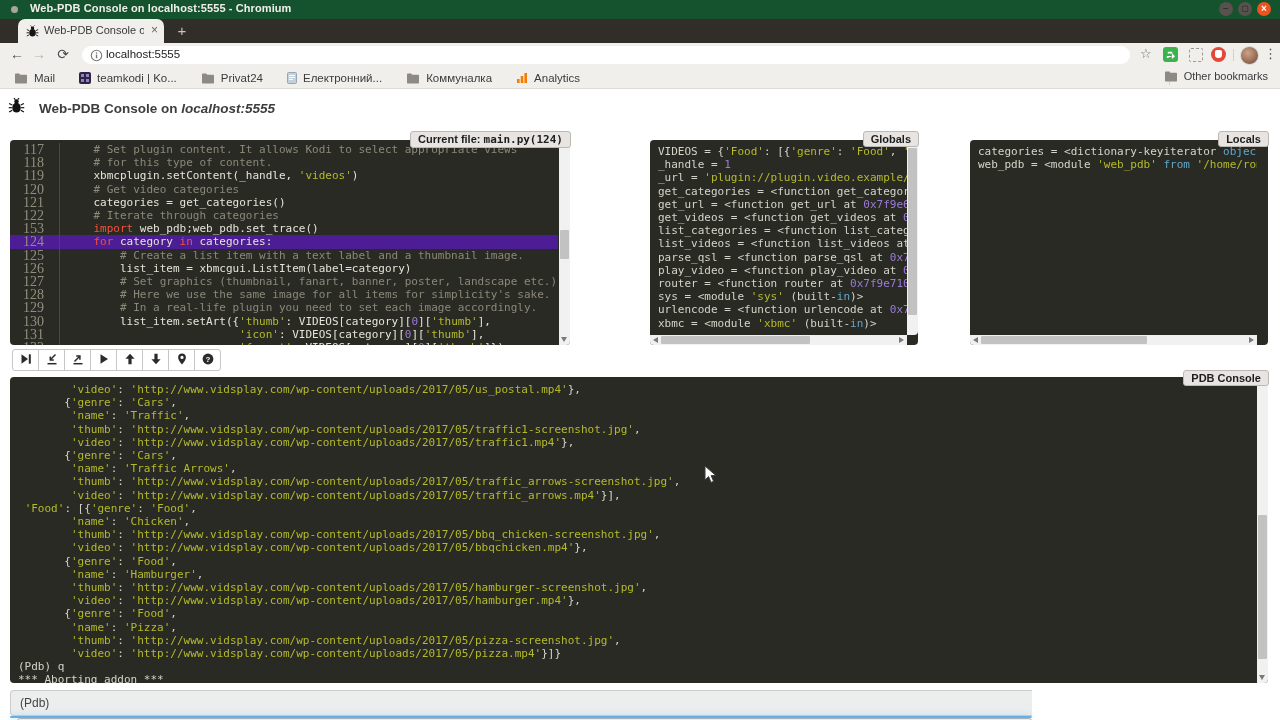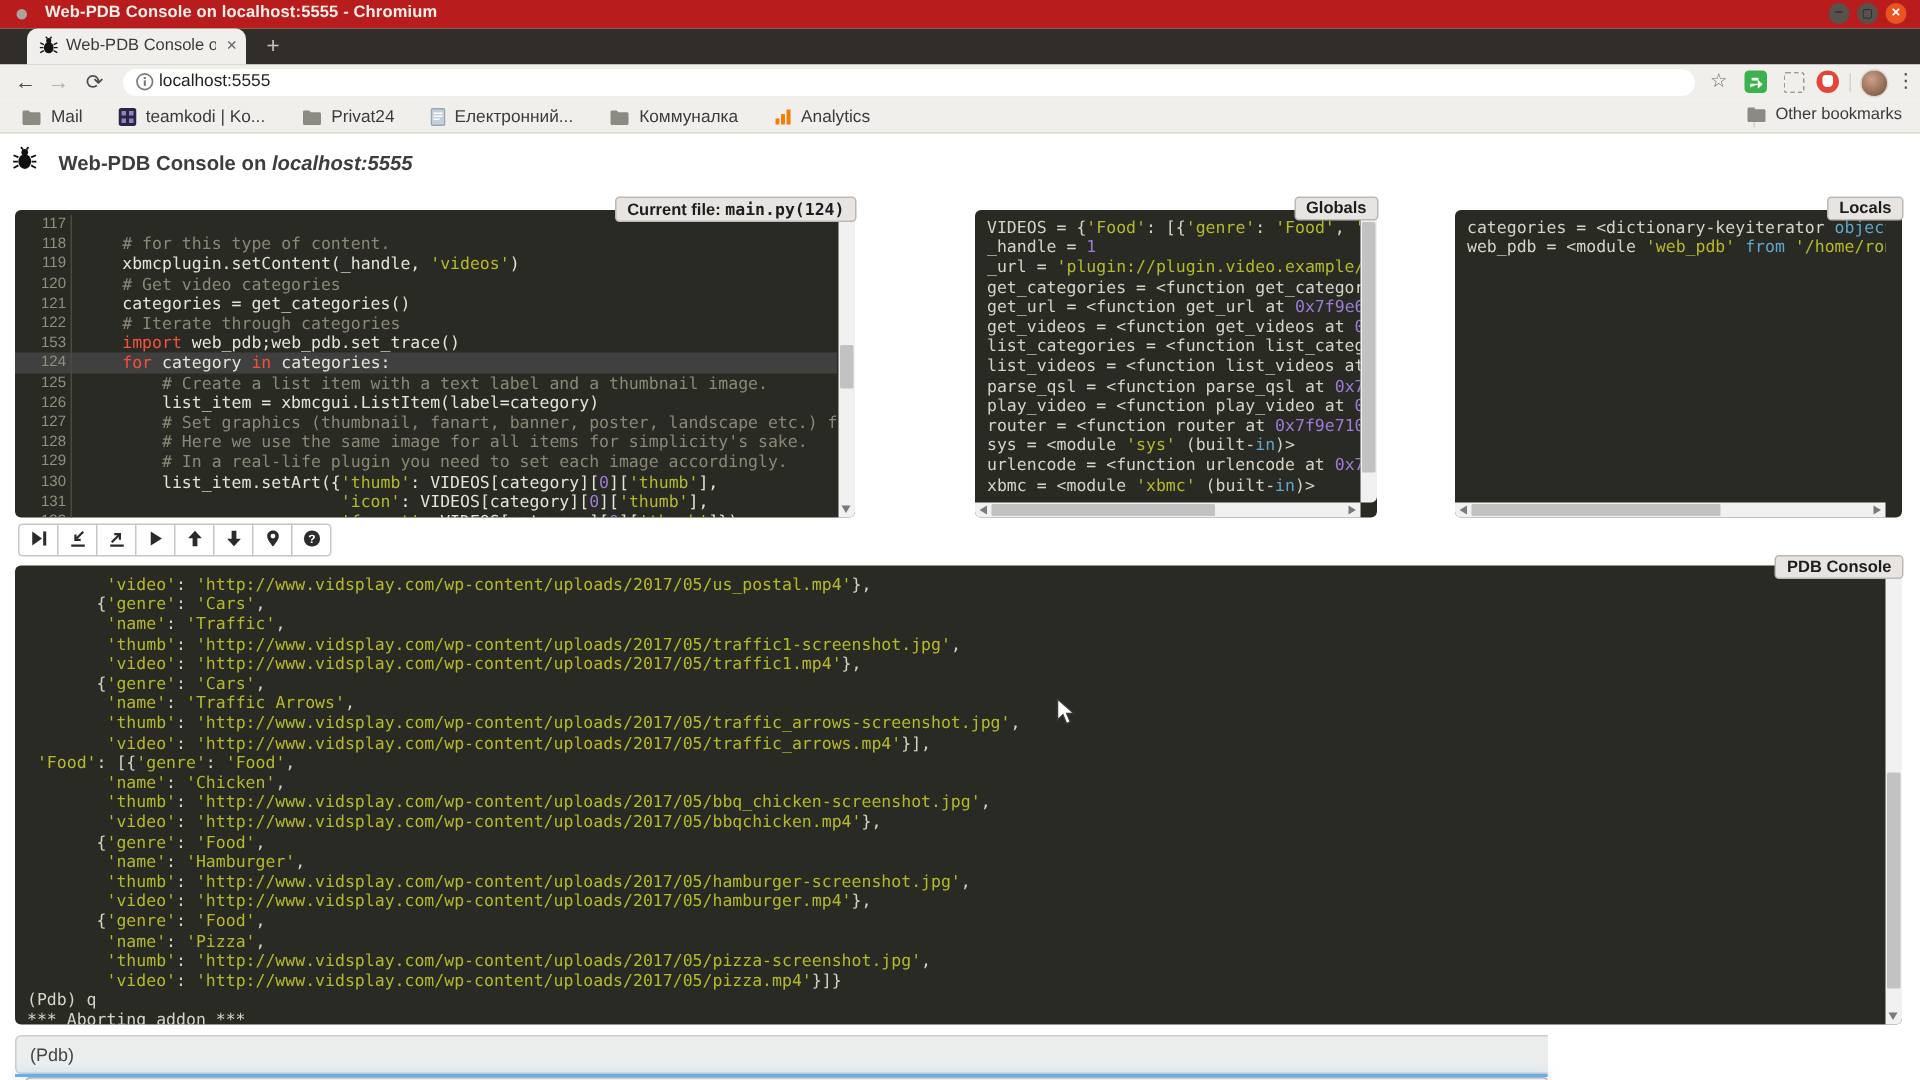--- a/index.html
+++ b/index.html
@@ -1,20 +1,20 @@
 <!DOCTYPE html>
 <html><head>
 <meta charset="utf-8">
 <title>Web-PDB Console on localhost:5555 - Chromium</title>
 <style>
   html,body{margin:0;padding:0;background:#555;}
   #app{position:relative;width:1280px;height:720px;background:#ffffff;overflow:hidden;
        font-family:"Liberation Sans",sans-serif;}
   
-  .titlebar{position:absolute;left:0;top:0;width:1280px;height:19px;background:#b91c1c;}
+  .titlebar{position:absolute;left:0;top:0;width:1280px;height:19px;background:#14532d;}
   .titlebar .appdot{position:absolute;left:11px;top:6px;width:7px;height:7px;border-radius:50%;background:#aaa49c;}
   .titlebar .wtitle{position:absolute;left:30px;top:2px;font-size:11px;color:#f2efeb;font-weight:bold;letter-spacing:.1px;}
   .winbtn{position:absolute;top:2px;width:14px;height:14px;border-radius:50%;background:#57524d;
           color:#26221f;font-size:10px;line-height:13px;text-align:center;}
   .winbtn.close{background:#e95420;color:#fff;font-weight:bold;}
   .tabstrip{position:absolute;left:0;top:19px;width:1280px;height:24px;background:#312e2a;}
   .tab{position:absolute;left:18px;top:0;width:146px;height:24px;background:#f1efec;border-radius:7px 7px 0 0;}
   .tab .tlabel{position:absolute;left:26px;top:5px;width:100px;font-size:11px;color:#3a3a3a;white-space:nowrap;overflow:hidden;}
   .tab .tclose{position:absolute;right:6px;top:4px;font-size:12px;color:#666;}
   .tabicon{position:absolute;left:8px;top:5px;width:13px;height:13px;}
@@ -51,23 +51,23 @@
   .paneltag{position:absolute;right:-1px;top:-9px;background:#e7e4e1;border:1px solid #bcb9b5;border-radius:3px;
             padding:1px 7px;font-size:11px;font-weight:bold;color:#1d1d1d;z-index:3;white-space:nowrap;}
   .paneltag .mono{font-family:"DejaVu Sans Mono",monospace;font-weight:bold;}
   .panelbody{position:absolute;left:0;top:0;right:11px;bottom:0;overflow:hidden;padding:5px 0 0 8px;}
   .mline{font-family:"DejaVu Sans Mono",monospace;font-size:11px;line-height:13.2px;white-space:pre;color:#d6d4c8;}
   .tok-com{color:#8b8878;} .tok-str{color:#b4ba2a;} .tok-num{color:#9d7bd8;}
   .tok-kw{color:#f4513c;} .tok-kwd{color:#5ea7cc;}
   
   #codebody{position:absolute;left:0;top:3px;right:12px;bottom:0;overflow:hidden;}
   .code-row{display:flex;}
-  .code-row.cur{background:#404040;}
-  .code-row .ln{width:34px;text-align:right;padding-right:3px;flex:0 0 34px;color:#91907e;
-                font-family:Liberation Sans, sans-serif;font-size:10px;line-height:13.2px;
+  .code-row.cur{background:#4c1d95;}
+  .code-row .ln{width:34px;text-align:right;padding-right:15px;flex:0 0 34px;color:#91907e;
+                font-family:Liberation Serif, serif;font-size:14px;line-height:13.2px;
                 border-right:1px solid #4a4a42;}
   .code-row .cd{padding-left:7px;font-family:"DejaVu Sans Mono",monospace;font-size:11px;line-height:13.2px;white-space:pre;color:#e6e4d8;}
   
   .vscroll{position:absolute;right:0;top:0;bottom:0;width:11px;background:#f1f1f1;border-radius:0 4px 4px 0;}
   .vthumb{position:absolute;left:1px;width:9px;background:#c2c2c2;border-radius:1px;}
   .sarrow{position:absolute;left:2px;width:0;height:0;border-left:3.5px solid transparent;border-right:3.5px solid transparent;}
   .sarrow.up{top:3px;border-bottom:5px solid #7a7a7a;}
   .sarrow.dn{bottom:3px;border-top:5px solid #7a7a7a;}
   .hscroll{position:absolute;left:0;bottom:0;right:11px;height:10px;background:#f1f1f1;border-radius:0 0 0 4px;}
   .hthumb{position:absolute;top:1px;height:8px;background:#c2c2c2;border-radius:1px;}
@@ -263,20 +263,21 @@
     <span class="htext"><span>Web-PDB Console on </span><i>localhost:5555</i></span>
   </div>
 
   <div class="panel" style="left:10px;top:140px;width:560px;height:205px;">
     <div class="paneltag">
       <span>Current file:</span> <span class="mono">main.py(124)</span>
     </div>
     <div id="codebody">
         <div class="code-row">
           <span class="ln">117</span>
+          <span class="cd"><span class="tok-com">    # Set plugin content. It allows Kodi to select appropriate views</span></span>
         </div>
         <div class="code-row">
           <span class="ln">118</span>
           <span class="cd"><span class="tok-com">    # for this type of content.</span></span>
         </div>
         <div class="code-row">
           <span class="ln">119</span>
           <span class="cd">    xbmcplugin.setContent(_handle, <span class="tok-str">'videos'</span>)</span>
         </div>
         <div class="code-row">

